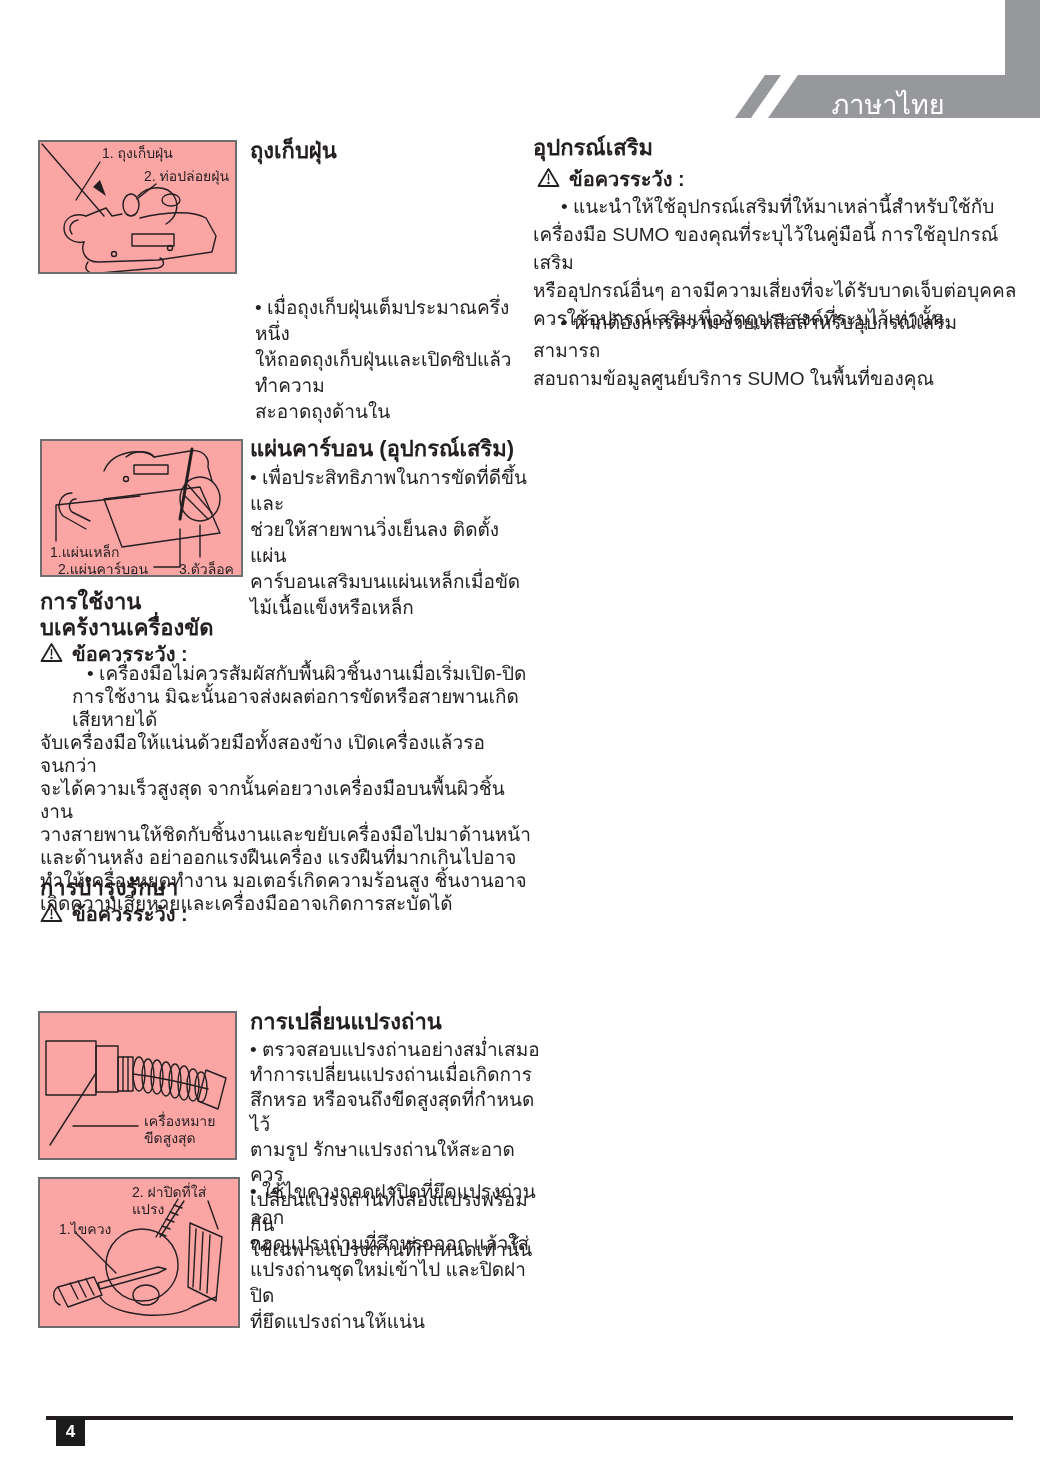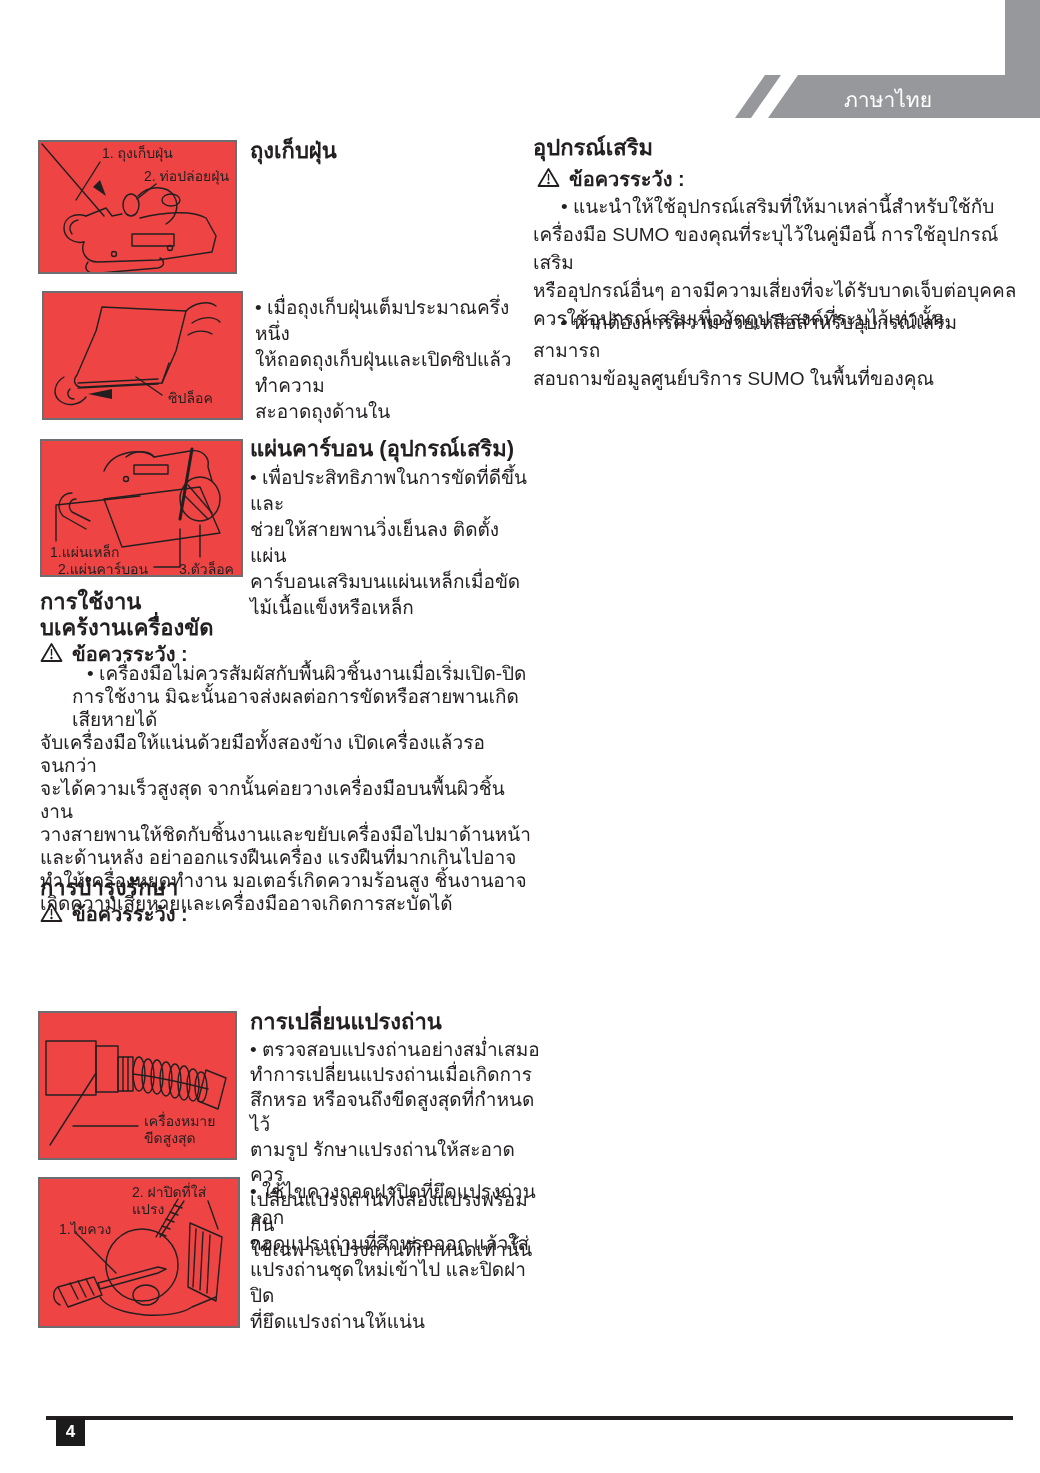--- a/index.html
+++ b/index.html
@@ -10,27 +10,27 @@
   .abs { position:absolute; }
   .h1 { font-weight:bold; font-size:22px; line-height:26px; white-space:pre-line; }
   .body { font-size:19px; line-height:26px; white-space:pre-line; }
   .tight { line-height:23px; }
   .rc { line-height:28px; }
   .indent15 { text-indent:15px; }
   .indent28 { text-indent:28px; }
   .warnrow { display:flex; align-items:flex-start; gap:9px;justify-content:center; }
   .warnlabel { font-size:20px; font-weight:600; line-height:24px; }
   .figbox {
-    box-sizing:border-box; border:2px solid #6d6e71; background:#ef4444;
+    box-sizing:border-box; border:2px solid #6d6e71; background:#fca5a5;
   }
   .figbox svg { position:absolute; left:0; top:0; width:100%; height:100%; }
   .figlabel { position:absolute; font-size:14px; line-height:17px; white-space:pre-line; color:#231f20; }
   .sketch { stroke:#231f20; fill:none; stroke-width:1.4; stroke-linecap:round; stroke-linejoin:round; }
   .sketch .fill { fill:#231f20; stroke:none; }
-  .tab-text { color:#ffffff; font-size:21px; text-align:center; }
+  .tab-text { color:#ffffff; font-size:27px; text-align:center; }
   .footer-rule { background:#231f20; }
   .pagenum {
     background:#1b1b1b; color:#ffffff; font-weight:bold; font-size:17px;
     display:flex; align-items:center; justify-content:center;
   }
 </style>
 </head>
 <body>
 
 <div class="page">
@@ -58,36 +58,20 @@
       <circle cx="74" cy="112" r="2.5"></circle>
       <circle cx="130" cy="106" r="2.5"></circle>
       <rect x="92" y="92" width="42" height="12"></rect>
     </svg>
     <div class="figlabel" style="left:62px;top:3px;">1. ถุงเก็บฝุ่น</div>
     <div class="figlabel" style="left:104px;top:26px;">2. ท่อปล่อยฝุ่น</div>
   </div>
 
   <div class="abs h1" style="left:250px;top:138px;">ถุงเก็บฝุ่น</div>
 
-  <div class="abs figbox" style="left:42px;top:291px;width:201px;height:129px;">
-    <svg viewBox="0 0 197 125" class="sketch">
-      <path d="M58,14 L142,18 L132,58 L118,90 L40,94 C31,95 28,88 33,82 L52,38 Z"></path>
-      <path d="M118,90 L125,70"></path>
-      <path d="M142,18 C150,10 164,7 172,13"></path>
-      <path d="M148,30 C158,23 170,23 176,29"></path>
-      <path d="M144,42 C152,37 162,37 168,41"></path>
-      <path d="M20,84 C10,90 8,102 16,108 C24,114 36,112 42,104"></path>
-      <path d="M26,96 C22,100 24,106 30,106"></path>
-      <path d="M34,90 L114,86"></path>
-      <path d="M34,95 L114,91"></path>
-      <polygon class="fill" points="44,101 68,96 68,106"></polygon>
-      <path d="M118,102 L92,84"></path>
-    </svg>
-    <div class="figlabel" style="left:124px;top:97px;">ซิปล็อค</div>
-  </div>
   <div class="abs body" style="left:255px;top:295px;width:280px;">• เมื่อถุงเก็บฝุ่นเต็มประมาณครึ่งหนึ่ง
 ให้ถอดถุงเก็บฝุ่นและเปิดซิปแล้วทำความ
 สะอาดถุงด้านใน</div>
 
   <div class="abs figbox" style="left:40px;top:439px;width:203px;height:138px;">
     <svg viewBox="0 0 199 134" class="sketch">
       <path d="M62,30 C70,10 100,6 112,16 L148,10 C160,8 168,16 166,26 L170,40"></path>
       <path d="M84,16 C94,8 108,10 112,16"></path>
       <rect x="92" y="24" width="34" height="9"></rect>
       <path d="M30,52 C18,52 13,66 21,75 L44,88"></path>

